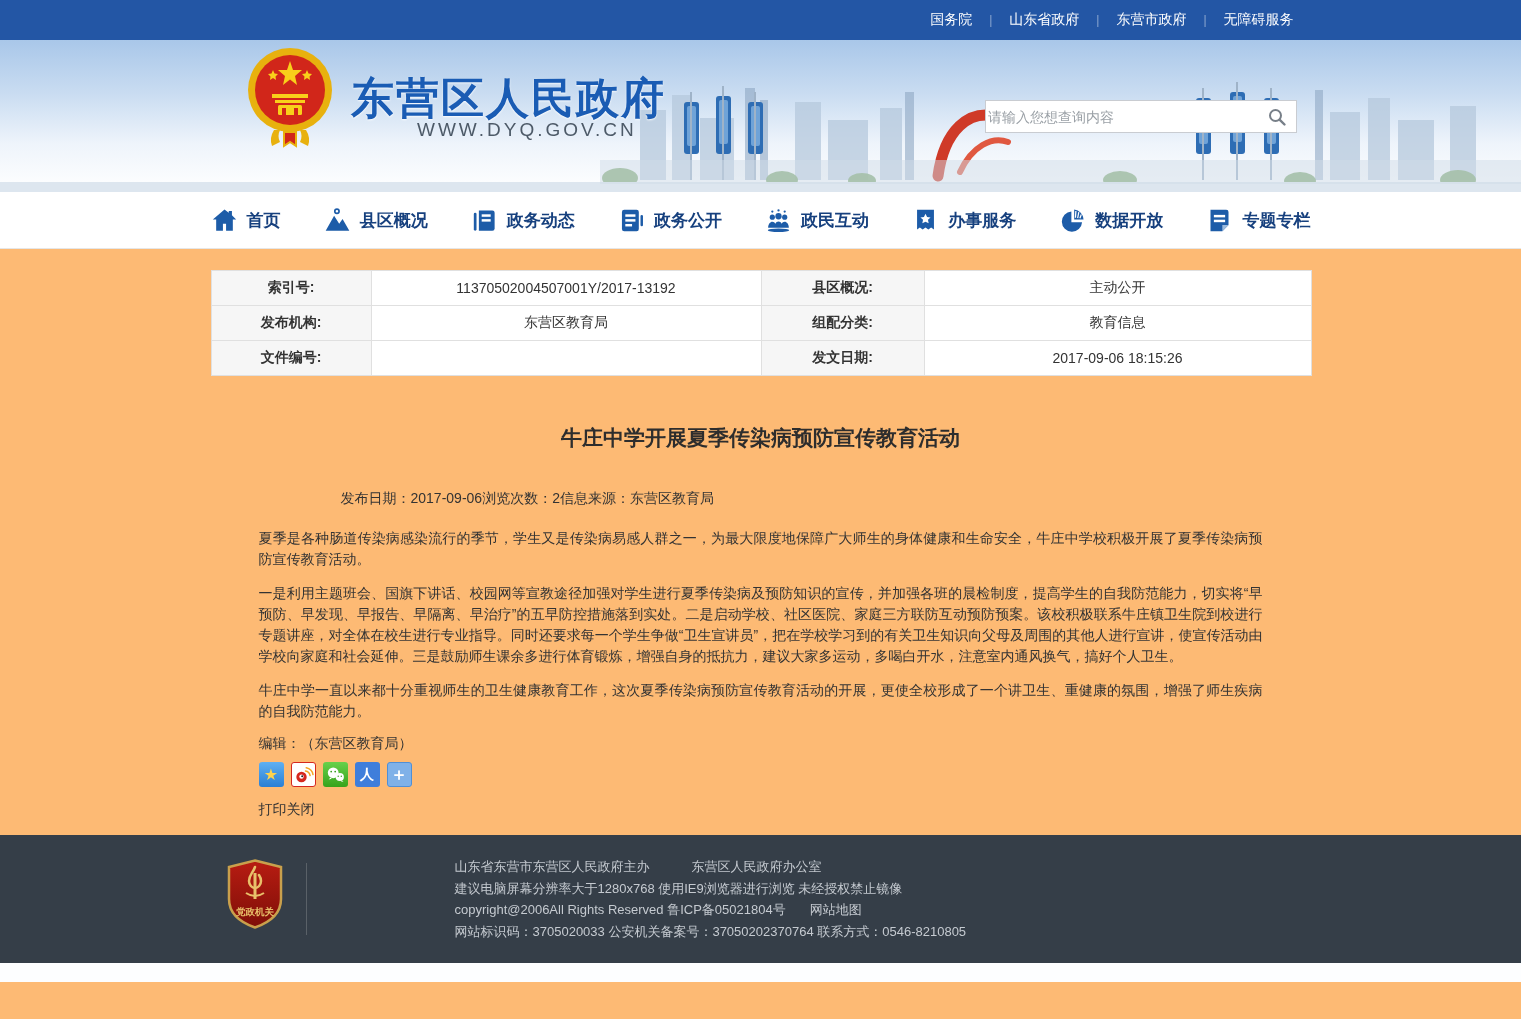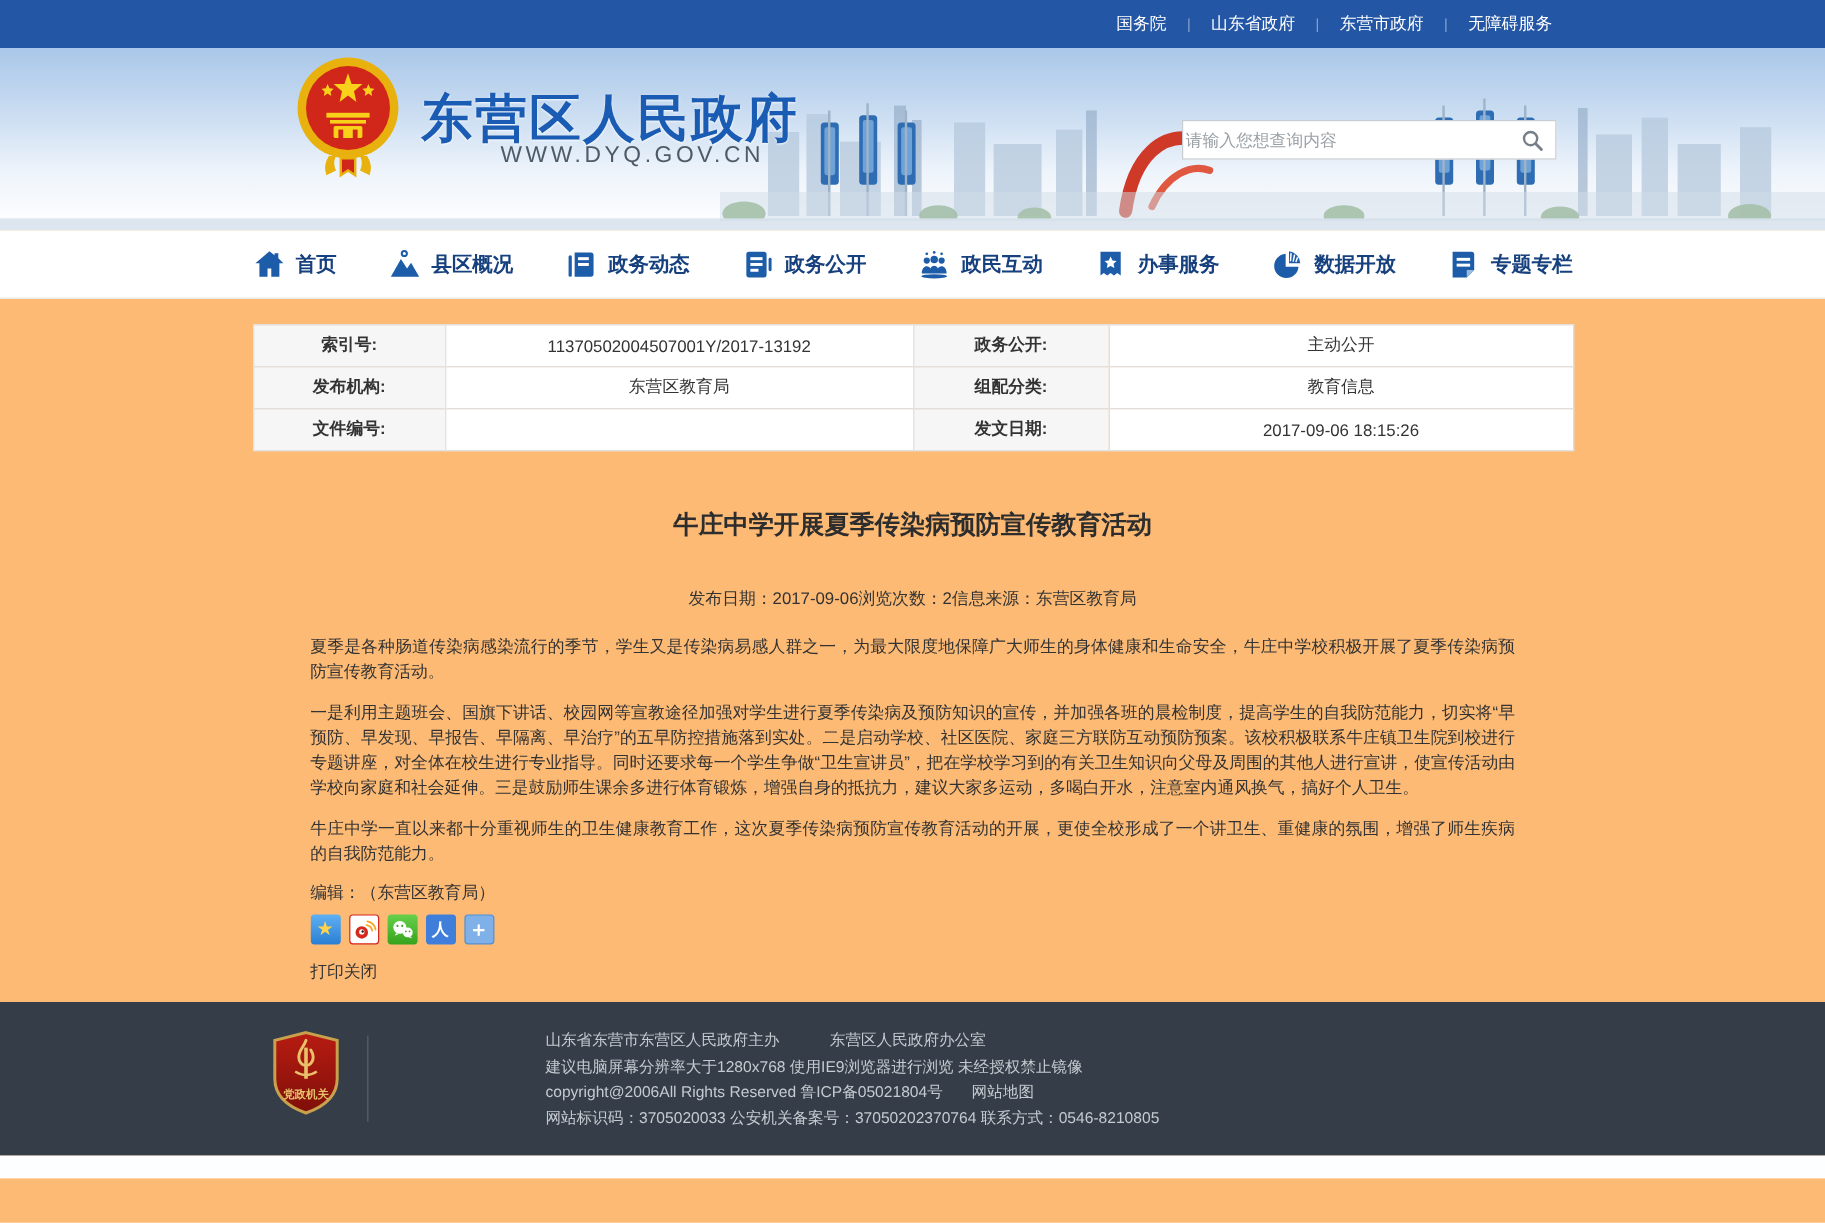--- a/index.html
+++ b/index.html
@@ -35,21 +35,21 @@
   .breadcrumb { font-size:14px; color:#333; line-height:20px; }
   .breadcrumb span { cursor:pointer; }
   .crumb-sep { color:#333; }
 
   .info-table { width:1100px; border-collapse:collapse; table-layout:fixed; }
   .info-table td { border:1px solid #e0e0e0; height:35px; font-size:14px; color:#333; text-align:center; vertical-align:middle; background:#fff; }
   .info-table td.lbl { background:#f6f6f6; font-weight:700; }
 
   .article-title { margin-top:47px; text-align:center; font-size:21px; font-weight:700; color:#2d2d2d; line-height:30px; }
 
-  .meta-row { margin-top:37px; padding:0 130px; display:flex; justify-content:center; font-size:14px; color:#333; }
+  .meta-row { margin-top:37px; padding:0 130px; display:flex; justify-content:flex-start; font-size:14px; color:#333; }
 
   .article-body { padding:0 48px; margin-top:20px; }
   .article-body p { font-size:14px; color:#333; line-height:21px; text-align:justify; margin-bottom:13px; }
   .editor-line { padding:0 48px; font-size:14px; color:#333; margin-top:4px; }
 
   .share-row { padding:0 48px; margin-top:9px; display:flex; gap:7px; }
   .share-ic { width:25px; height:25px; border-radius:3px; display:flex; align-items:center; justify-content:center; cursor:pointer; position:relative; overflow:hidden; }
   .ic-qzone { background:linear-gradient(180deg,#5fb0f2,#2a7fd4); color:#ffd34d; font-size:16px; line-height:1; }
   .ic-weibo { background:#fff; border:1px solid #d5281e; }
   .ic-wechat { background:linear-gradient(180deg,#67d14b,#37a31c); }
@@ -269,21 +269,21 @@
       <colgroup>
           <col style="width:160px">
           <col style="width:390px">
           <col style="width:163px">
           <col style="width:387px">
         </colgroup>
       <tbody>
           <tr>
         <td class="lbl">索引号:</td>
         <td>11370502004507001Y/2017-13192</td>
-        <td class="lbl">政务公开:</td>
+        <td class="lbl">县区概况:</td>
         <td>主动公开</td>
       </tr>
       <tr>
         <td class="lbl">发布机构:</td>
         <td>东营区教育局</td>
         <td class="lbl">组配分类:</td>
         <td>教育信息</td>
       </tr>
       <tr>
         <td class="lbl">文件编号:</td>

